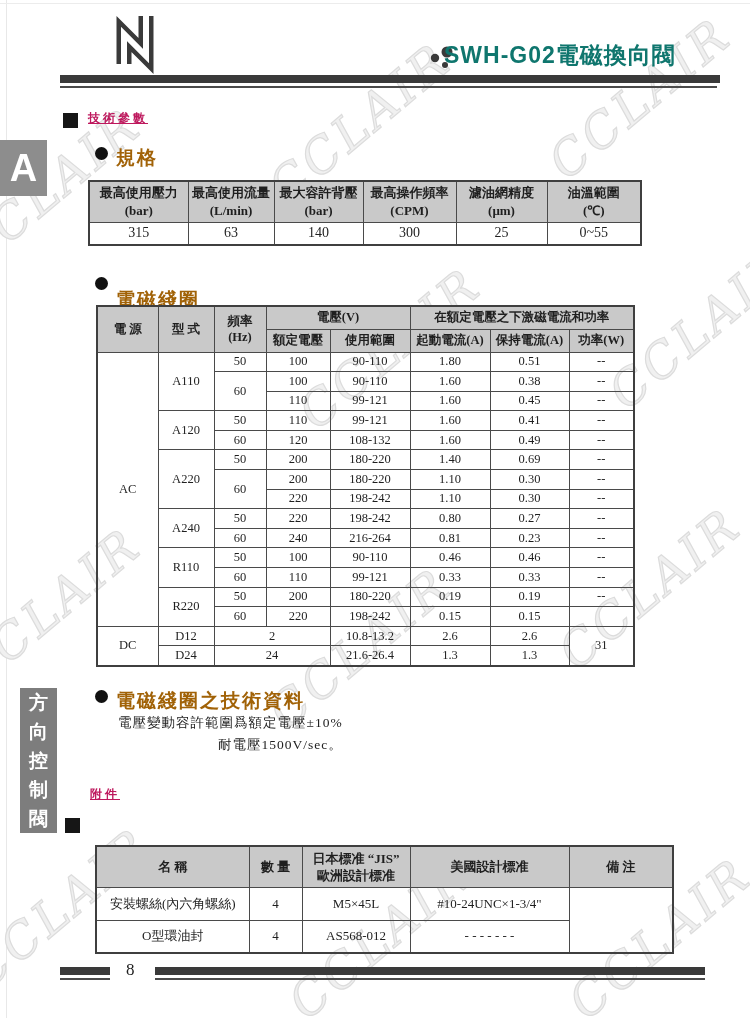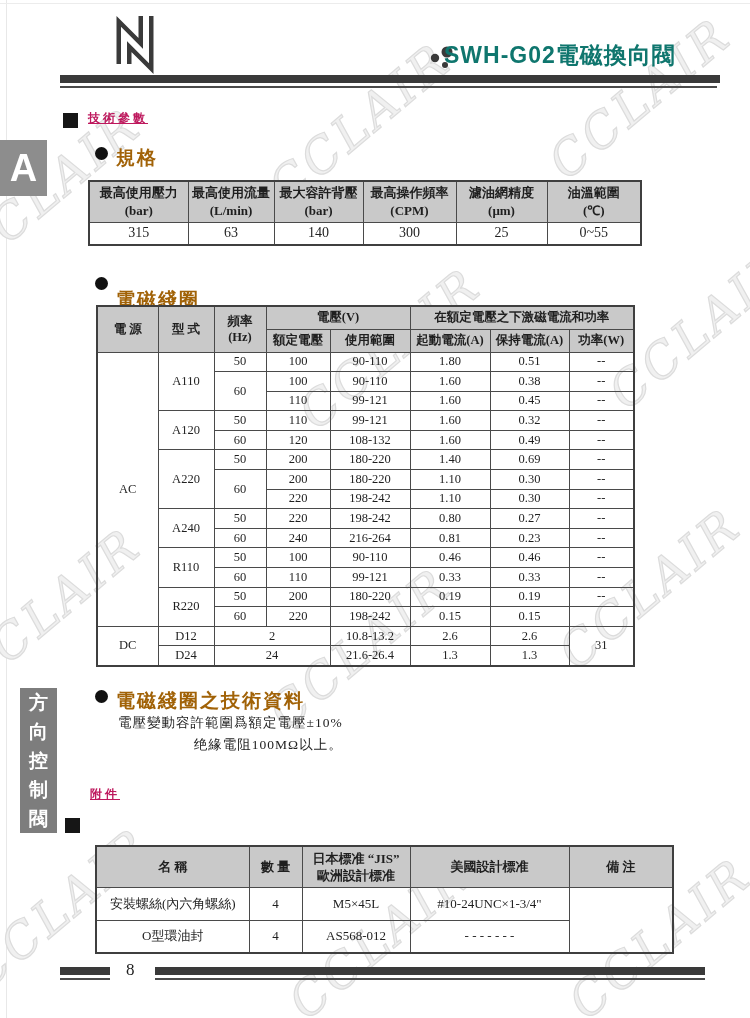--- a/index.html
+++ b/index.html
@@ -218,21 +218,21 @@
         <td>1.60</td>
         <td>0.45</td>
         <td>--</td>
       </tr>
       <tr>
         <td rowspan="2">A120</td>
         <td>50</td>
         <td>110</td>
         <td>99-121</td>
         <td>1.60</td>
-        <td>0.32</td>
+        <td>0.41</td>
         <td>--</td>
       </tr>
       <tr>
         <td>60</td>
         <td>120</td>
         <td>108-132</td>
         <td>1.60</td>
         <td>0.49</td>
         <td>--</td>
       </tr>
@@ -326,21 +326,21 @@
         <td class="sh">1.3</td>
         <td class="sh">1.3</td>
       </tr>
     </tbody>
   </table>
 
   <span class="z dot" style="left:95px; top:690px;"></span>
   <div class="z h2t" style="left:116px; top:688px;">電磁綫圈之技術資料</div>
   <div class="z" style="left:118px; top:714px;text-align:right;">
     <div class="note-line">電壓變動容許範圍爲額定電壓±10%</div>
-    <div class="note-line">绝緣電阻100MΩ以上。</div>
+    <div class="note-line">耐電壓1500V/sec。</div>
   </div>
 
   <div class="z v-tab">
     <span>方</span>
     <span>向</span>
     <span>控</span>
     <span>制</span>
     <span>閥</span>
   </div>
 

